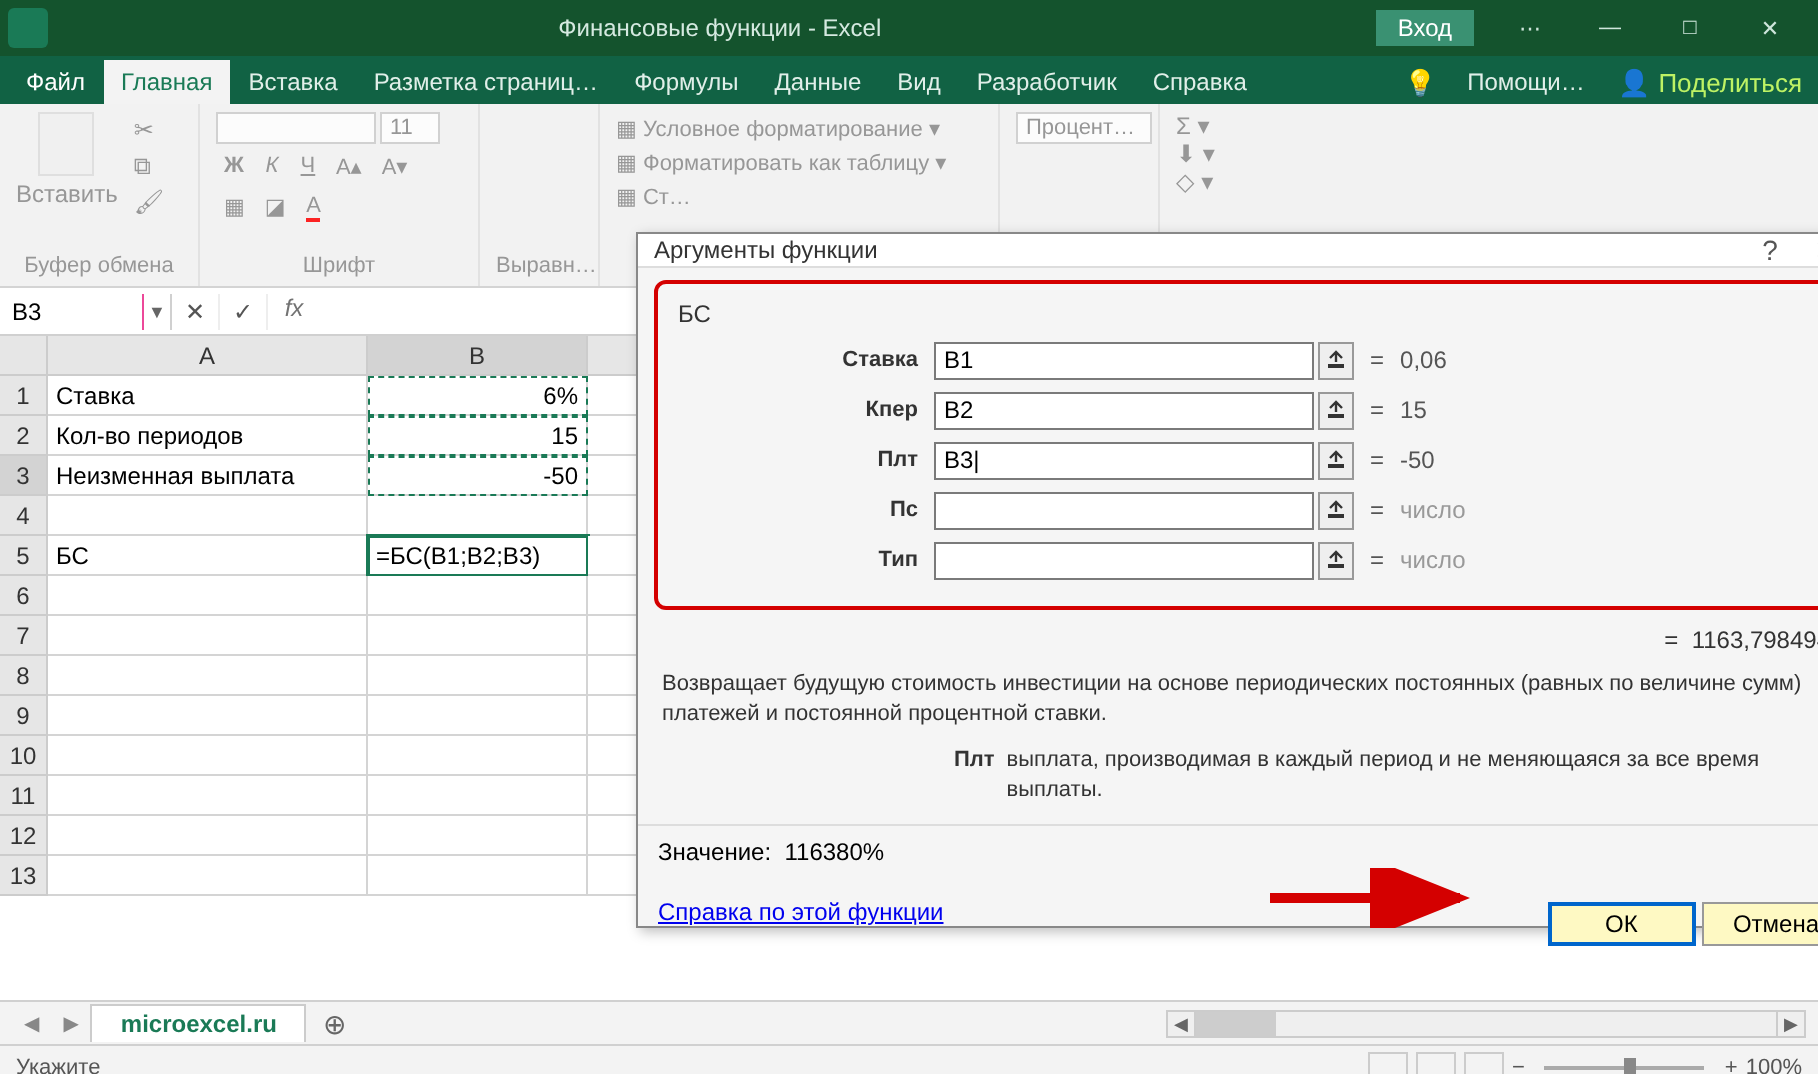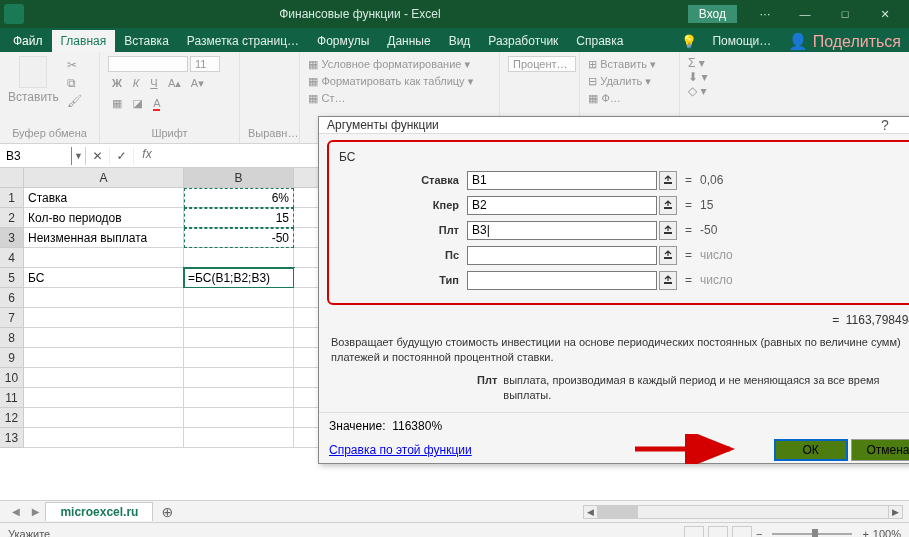--- a/index.html
+++ b/index.html
@@ -12,21 +12,21 @@
 .titlebar .login-btn { background: #3a9172; border: 1px solid #3a9172; color: #fff; padding: 1px 10px; font-size: 12px; margin-right: 8px; }
 .titlebar .win-btn { width: 40px; text-align: center; font-size: 11px; color: #cfe6dc; cursor: default; }
 
 
 .ribbon-tabs { height: 24px; background: #116244; display: flex; padding-left: 4px; align-items: flex-end; font-size: 12px; }
 .ribbon-tabs .tab { padding: 4px 9px; color: #e1efe9; cursor: default; }
 .ribbon-tabs .tab.file { color: #fff; }
 .ribbon-tabs .tab.active { background: #f3f3f3; color: #1a7a56; }
 .ribbon-tabs .right { margin-left: auto; display: flex; align-items: center; }
 .ribbon-tabs .help-icons { color: #e1efe9; padding: 0 6px; font-size: 13px; }
-.share { color: #fca5a5; padding: 0 8px; font-size: 16px; text-align: center; }
+.share { color: #bef264; padding: 0 8px; font-size: 13px; text-align: center; }
 
 
 .ribbon { height: 92px; background: #f3f3f3; border-bottom: 1px solid #d0d0d0; display: flex; font-size: 12px; color: #888; position: relative; opacity: 0.85; }
 .ribbon .group { border-right: 1px solid #e0e0e0; padding: 4px 8px; display: flex; flex-direction: column; justify-content: space-between; }
 .ribbon .group-label { text-align: center; font-size: 11px; color: #888; padding-top: 2px; }
 .ribbon .big { display: flex; flex-direction: column; align-items: center; gap: 2px; }
 .ribbon .paste-icon { width: 28px; height: 32px; background: #f0f0f0; border: 1px solid #ddd; position: relative; }
 .ribbon .clipboard-icons { display: flex; flex-direction: column; gap: 4px; padding: 2px 4px; }
 .ribbon .font-box { border: 1px solid #ccc; background: #fff; padding: 1px 4px; font-size: 11px; width: 80px; display: inline-block; }
 .ribbon .font-row { display: flex; gap: 2px; margin-bottom: 3px; }
@@ -88,21 +88,21 @@
 .arg-label { width: 130px; text-align: right; font-weight: bold; font-size: 11px; color: #333; padding-right: 8px; }
 .arg-input { width: 190px; height: 19px; border: 1px solid #7a7a7a; background: #fff; padding: 1px 4px; font-size: 12px; }
 .arg-collapse { width: 18px; height: 19px; border: 1px solid #999; background: #efefef; margin-left: 2px; display:flex; align-items:center; justify-content:center; }
 .arg-collapse svg { width:10px; height:10px; }
 .arg-eq { padding: 0 8px; color: #555; }
 .arg-val { color: #555; }
 .result-row { text-align: right; padding: 2px 12px 6px 0; color: #333; }
 .desc { color: #333; font-size: 11px; padding: 2px 4px; line-height: 1.35; }
 .arg-desc { display: flex; padding: 6px 4px 4px 150px; font-size: 11px; color: #333; line-height: 1.35; }
 .arg-desc .an { font-weight: bold; padding-right: 6px; }
-.dlg-btn { width: 74px; height: 22px; border: 1px solid #999; background: #4d7c0f; font-size: 12px; }
+.dlg-btn { width: 74px; height: 22px; border: 1px solid #999; background: #fef9c3; font-size: 12px; margin-top: 12px; }
 .dlg-btn.ok { border: 2px solid #0066cc; }
 .dlg-bottom-rows { display:flex; flex-direction:column; gap:6px; padding:6px 10px 10px 10px; border-top:1px solid #ddd;}
 .dlg-bottom-rows .row1{display:flex; align-items:center;}
 .dlg-bottom-rows .row2{display:flex; align-items:center;}
 
 
 .arrow-ann { position: absolute; left: 630px; top: 434px; pointer-events: none; }
 </style>
 </head>
 <body>
@@ -180,28 +180,20 @@
       <div class="styles-row">▦ <span>Форматировать как таблицу</span> ▾</div>
       <div class="styles-row">▦ <span>Ст…</span></div>
     </div>
     <div class="group-label">Стили</div>
   </div>
   <div class="group" style="width:80px">
     <div>
       <span class="font-box" style="width:68px">Процент…</span>
     </div>
     <div class="group-label">Число</div>
-  </div>
-  <div class="group" style="width:100px">
-    <div>
-      <div class="cells-row">⊞ <span>Вставить</span> ▾</div>
-      <div class="cells-row">⊟ <span>Удалить</span> ▾</div>
-      <div class="cells-row">▦ <span>Ф…</span></div>
-    </div>
-    <div class="group-label">Ячейки</div>
   </div>
   <div class="group" style="width:50px;border-right:none">
     <div>
       <div>Σ ▾</div>
       <div>⬇ ▾</div>
       <div>◇ ▾</div>
     </div>
     <div class="group-label"></div>
   </div>
 </div>

